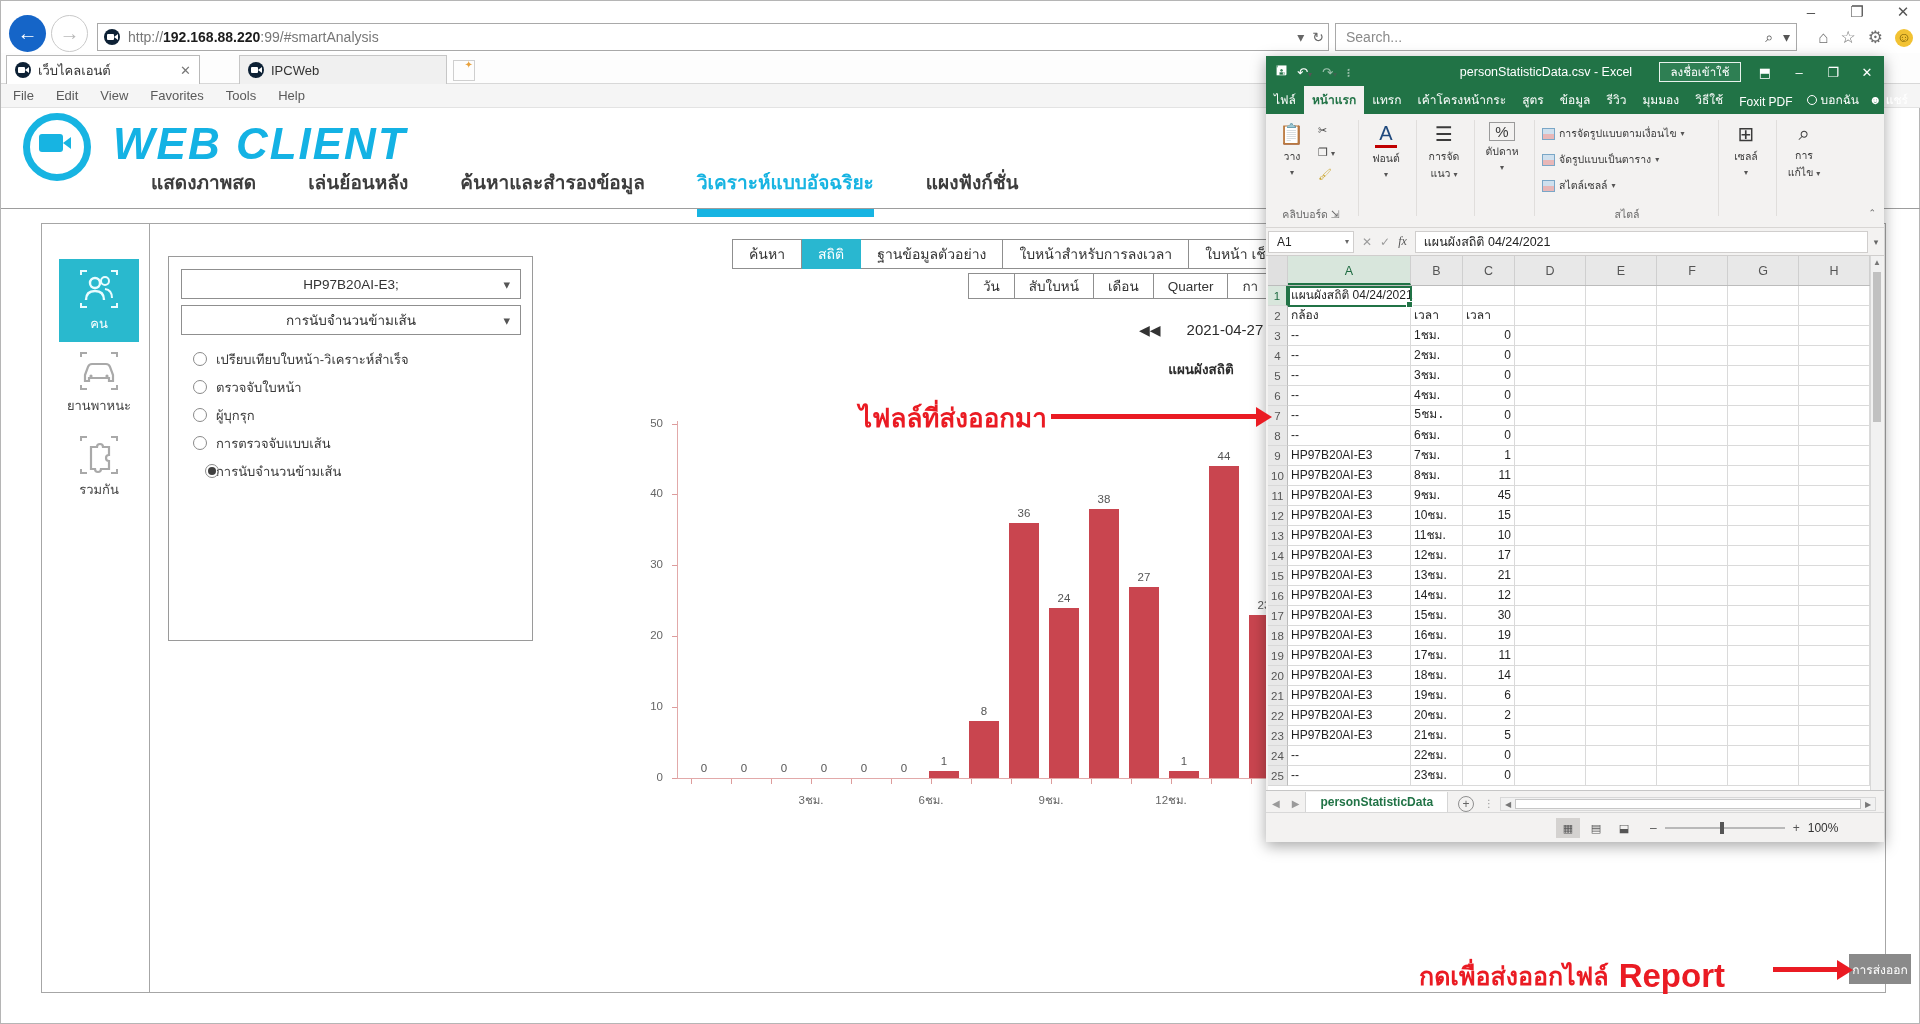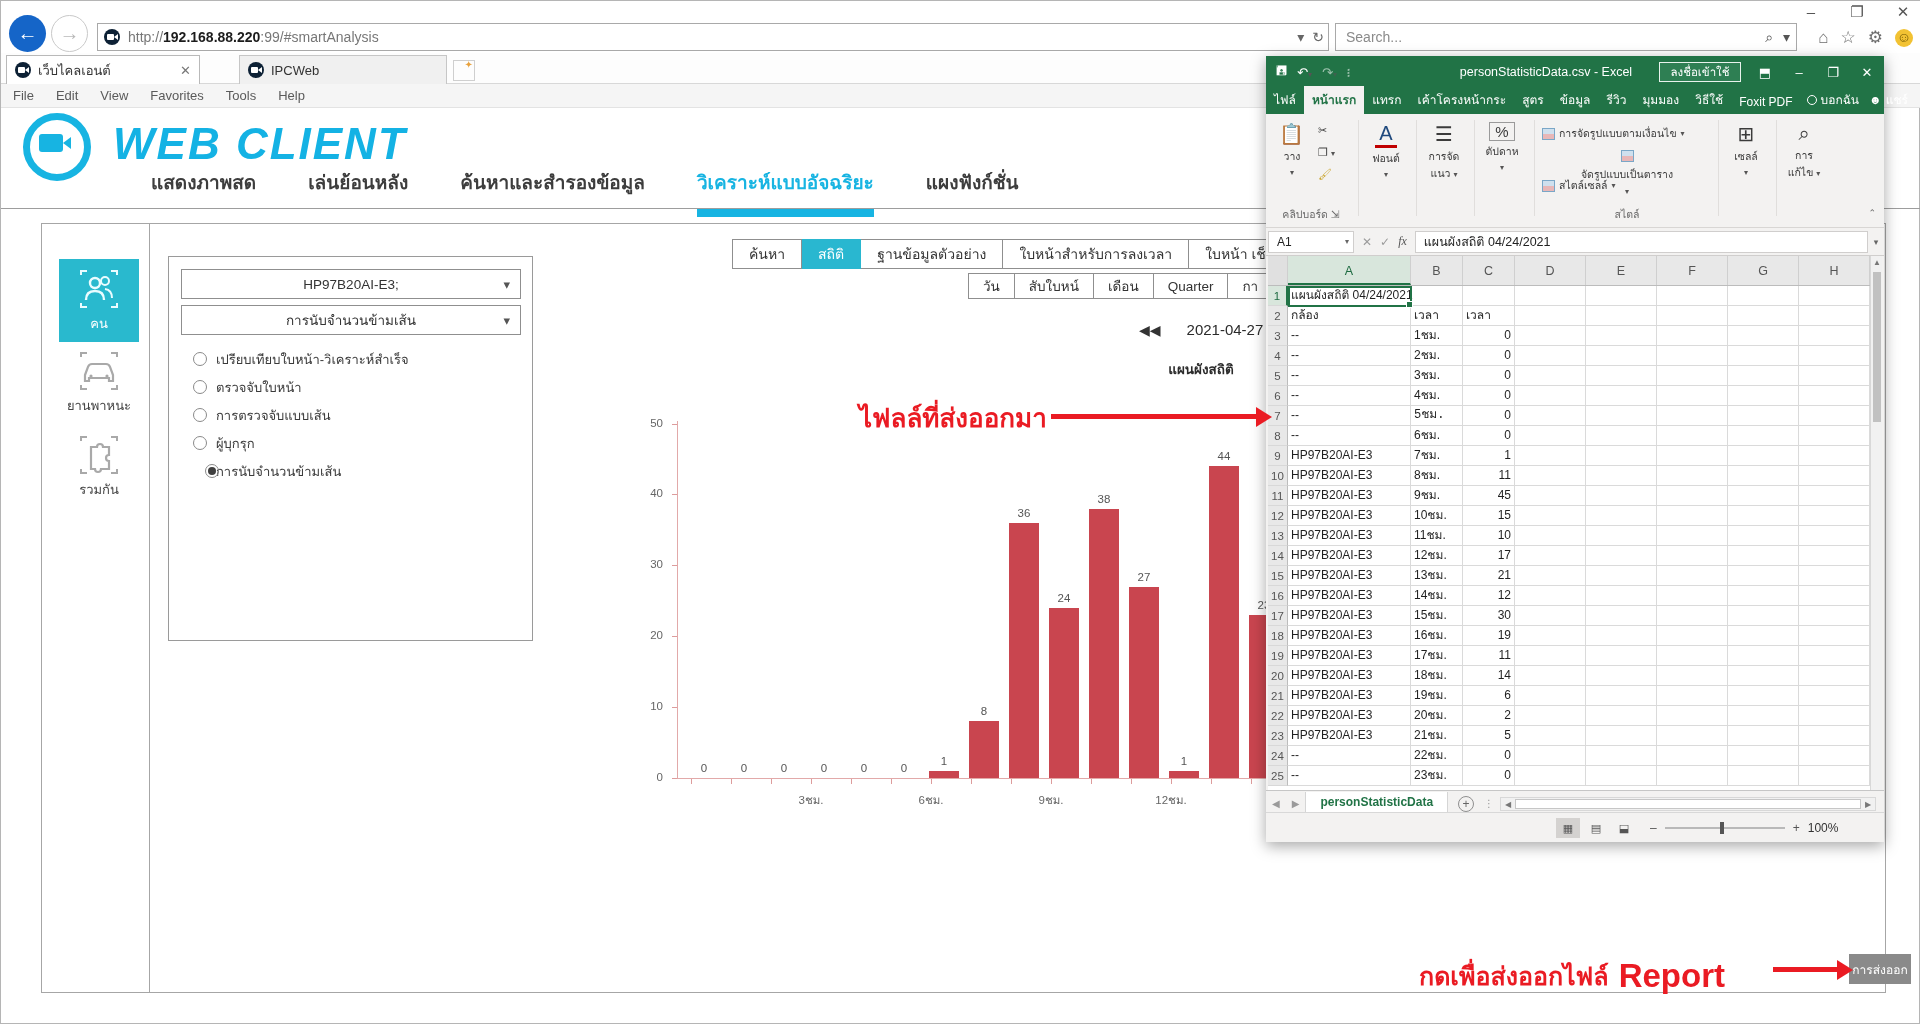--- a/index.html
+++ b/index.html
@@ -261,25 +261,25 @@
         <div class="radio-row">
           <span class="rdot"></span>
           <span>เปรียบเทียบใบหน้า-วิเคราะห์สำเร็จ</span>
         </div>
         <div class="radio-row">
           <span class="rdot"></span>
           <span>ตรวจจับใบหน้า</span>
         </div>
         <div class="radio-row">
           <span class="rdot"></span>
-          <span>การตรวจจับแบบเส้น</span>
+          <span>ผู้บุกรุก</span>
         </div>
         <div class="radio-row">
           <span class="rdot"></span>
-          <span>ผู้บุกรุก</span>
+          <span>การตรวจจับแบบเส้น</span>
         </div>
         <div class="radio-row">
           <span class="rdot sel"></span>
           <span>การนับจำนวนข้ามเส้น</span>
         </div>
       </div>
   </div>
 
   <div id="period-row">
       <div class="pbtn">วัน</div>
@@ -422,21 +422,21 @@
         <span class="ig" style="border:1px solid #9a9a9a; width:26px; margin:0 auto 2px auto; font-size:15px;">%</span>
         <span>ตัปดาห</span><br><span class="caret">▾</span>
       </div>
       <div class="rgroup-sep" style="left:268px;"></div>
 
       <div class="style-row" style="top:10px;">
           <span class="sic"></span>
           <span>การจัดรูปแบบตามเงื่อนไข</span>
           <span class="caret">▾</span>
         </div>
-      <div class="style-row" style="top:36px;flex-direction:column;">
+      <div class="style-row" style="top:36px;">
           <span class="sic"></span>
           <span>จัดรูปแบบเป็นตาราง</span>
           <span class="caret">▾</span>
         </div>
       <div class="style-row" style="top:62px;">
           <span class="sic"></span>
           <span>สไตล์เซลล์</span>
           <span class="caret">▾</span>
         </div>
       <span class="rlab" style="left:318px;">สไตล์</span>

